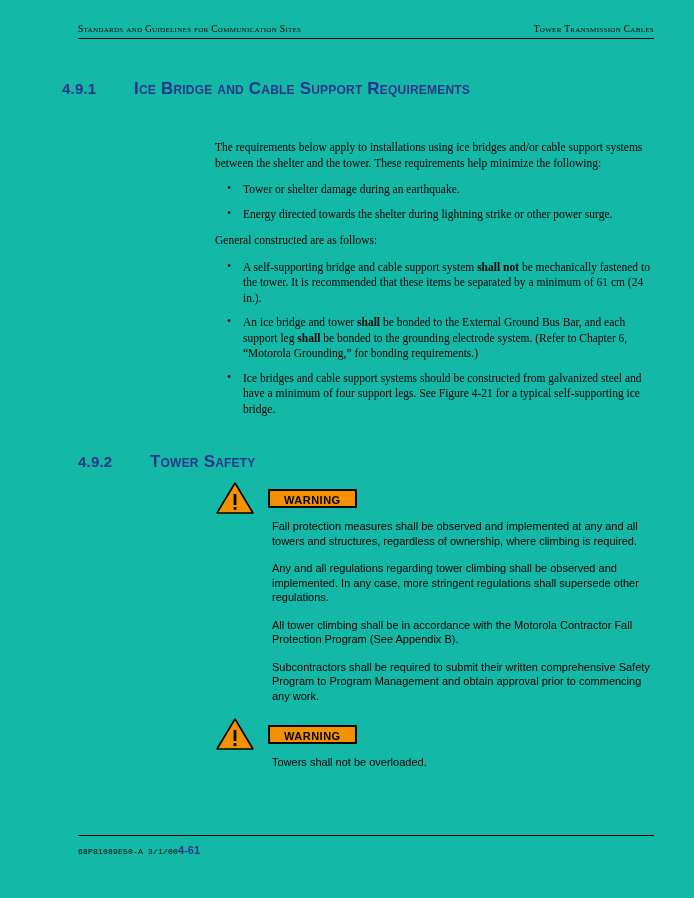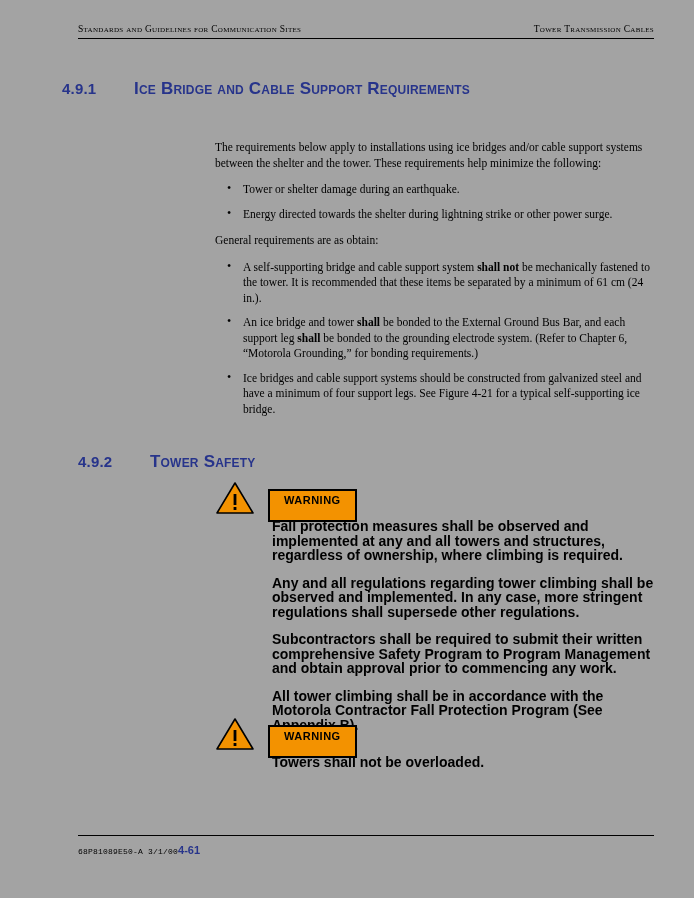--- a/index.html
+++ b/index.html
@@ -8,21 +8,21 @@
     background: #ffffff;
   }
   body {
     font-family: "Liberation Serif", serif;
     color: #000000;
   }
   .page {
     position: relative;
     width: 694px;
     height: 898px;
-    background: #a3a3a3;
+    background: #14b8a6;
     box-sizing: border-box;
     overflow: hidden;
   }
 
   
   .header {
     position: absolute;
     top: 24px;
     left: 78px;
     right: 40px;
@@ -163,28 +163,28 @@
     position: absolute;
     left: 53px;
     top: 8px;
     border: 2px solid #000;
     background: #F39200;
     color: #000;
     font-family: "Liberation Sans", sans-serif;
     font-weight: bold;
     font-size: 11px;
     letter-spacing: 0.5px;
-    padding: 3px 14px 14px 14px;
+    padding: 3px 14px 0 14px;
   }
   .warn-body {
     margin-left: 57px;
     margin-top: 4px;
     font-family: "Liberation Sans", sans-serif;
-    font-weight: bold;
-    font-size: 14px;
+    font-weight: normal;
+    font-size: 11px;
     line-height: 14.5px;
     color: #000;
   }
   .warn-body p {
     margin: 0 0 13px 0;
   }
   .warn-body p:last-child {
     margin-bottom: 0;
   }
 </style>
@@ -204,21 +204,21 @@
   </div>
 
   <div class="body-col" style="top:140px;">
     <p>The requirements below apply to installations using ice bridges and/or cable support systems between the shelter and the tower. These requirements help minimize the following:</p>
 
     <ul class="bullets">
       <li>Tower or shelter damage during an earthquake.</li>
       <li>Energy directed towards the shelter during lightning strike or other power surge.</li>
     </ul>
 
-    <p>General requirements are as obtain:</p>
+    <p>General constructed are as follows:</p>
 
     <ul class="bullets">
       <li><span>A self-supporting bridge and cable support system </span><span class="b">shall not</span><span> be mechanically fastened to the tower. It is recommended that these items be separated by a minimum of 61 cm (24 in.).</span></li>
       <li><span>An ice bridge and tower </span><span class="b">shall</span><span> be bonded to the External Ground Bus Bar, and each support leg </span><span class="b">shall</span><span> be bonded to the grounding electrode system. (Refer to Chapter 6, “Motorola Grounding,” for bonding requirements.)</span></li>
       <li><span>Ice bridges and cable support systems should be constructed from galvanized steel and have a minimum of four support legs. See Figure 4-21 for a typical self-supporting ice bridge.</span></li>
     </ul>
   </div>
 
   <div class="h2" id="sec492">
     <span class="num">4.9.2</span><span class="ttl">Tower Safety</span>
@@ -229,22 +229,22 @@
       <svg class="warn-tri" viewBox="0 0 40 34">
         <polygon points="20,2 38,32 2,32" fill="#F39200" stroke="#000000" stroke-width="1.6" stroke-linejoin="round"></polygon>
         <rect x="18.6" y="13" width="2.8" height="11" fill="#000000"></rect>
         <rect x="18.6" y="26" width="2.8" height="3" fill="#000000"></rect>
       </svg>
       <div class="warn-label">WARNING</div>
     </div>
     <div class="warn-body">
       <p>Fall protection measures shall be observed and implemented at any and all towers and structures, regardless of ownership, where climbing is required.</p>
       <p>Any and all regulations regarding tower climbing shall be observed and implemented. In any case, more stringent regulations shall supersede other regulations.</p>
+      <p>All tower climbing shall be in accordance with the Motorola Contractor Fall Protection Program (See Appendix B).</p>
       <p>Subcontractors shall be required to submit their written comprehensive Safety Program to Program Management and obtain approval prior to commencing any work.</p>
-      <p>All tower climbing shall be in accordance with the Motorola Contractor Fall Protection Program (See Appendix B).</p>
     </div>
   </div>
 
   <div class="warn-block" style="top:717px;">
     <div class="warn-head">
       <svg class="warn-tri" viewBox="0 0 40 34">
         <polygon points="20,2 38,32 2,32" fill="#F39200" stroke="#000000" stroke-width="1.6" stroke-linejoin="round"></polygon>
         <rect x="18.6" y="13" width="2.8" height="11" fill="#000000"></rect>
         <rect x="18.6" y="26" width="2.8" height="3" fill="#000000"></rect>
       </svg>

